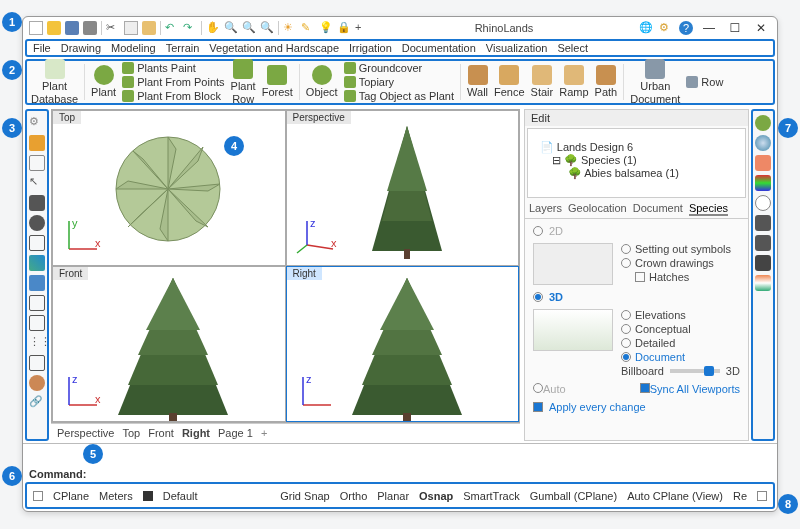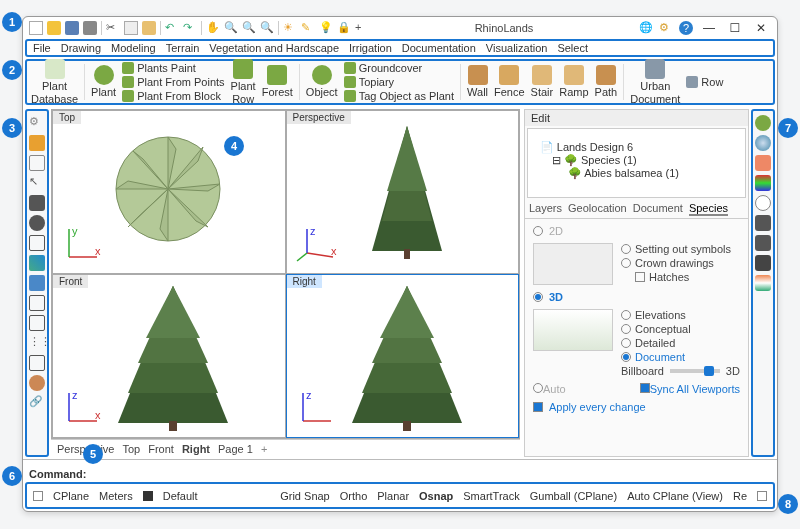--- a/index.html
+++ b/index.html
@@ -58,21 +58,21 @@
 .radio.on::after { content: ''; display: block; width: 6px; height: 6px; background: #1976d2; border-radius: 50%; margin: 1px; }
 .chk { width: 10px; height: 10px; border: 1px solid #888; display: inline-block; }
 .chk.on { background: #1976d2; }
 .slider { width: 50px; height: 4px; background: #ccc; position: relative; }
 .slider::after { content:''; position:absolute; right:6px; top:-3px; width:10px; height:10px; background:#1976d2; border-radius:2px; }
 .greyed { color: #aaa; }
 
 .righttools { width: 24px; border: 2px solid #1976d2; border-radius: 3px; margin: 2px 2px 2px 0; background: #f6f7f8; display: flex; flex-direction: column; align-items: center; gap: 4px; padding: 4px 0; }
 .righttools .t { width: 16px; height: 16px; border-radius: 3px; }
 
-.cmdline { height: 23px; border-top: 1px solid #bbb; padding: 2px 6px; background: #fff; display: flex; flex-direction: column; }
+.cmdline { height: 39px; border-top: 1px solid #bbb; padding: 2px 6px; background: #fff; display: flex; flex-direction: column; }
 .cmdline .hist { flex: 1; }
 .cmdline .prompt { font-size: 10px; color: #333; }
 .statusbar { height: 27px; border: 2px solid #1976d2; border-radius: 3px; margin: 0 2px 2px 2px; display: flex; align-items: center; gap: 8px; padding: 0 6px; font-size: 10px; color: #333; justify-content: space-between; }
 .statusbar .sg { display: flex; gap: 10px; align-items: center; }
 </style>
 </head>
 <body>
 
 <div class="callout" style="left:2px; top:12px;">1</div>
 <div class="callout" style="left:2px; top:60px;">2</div>

